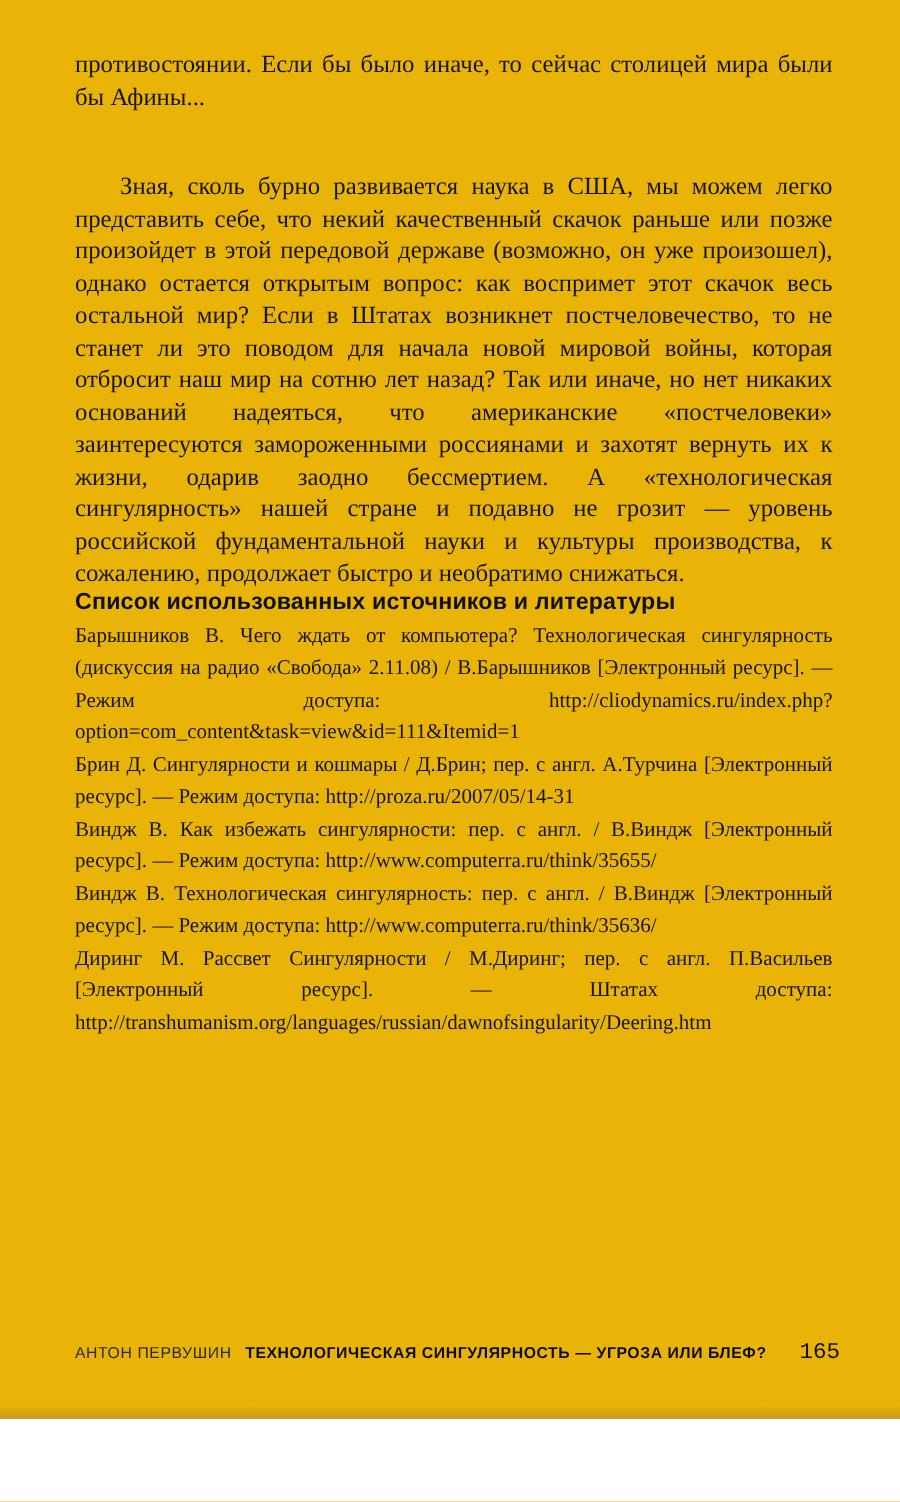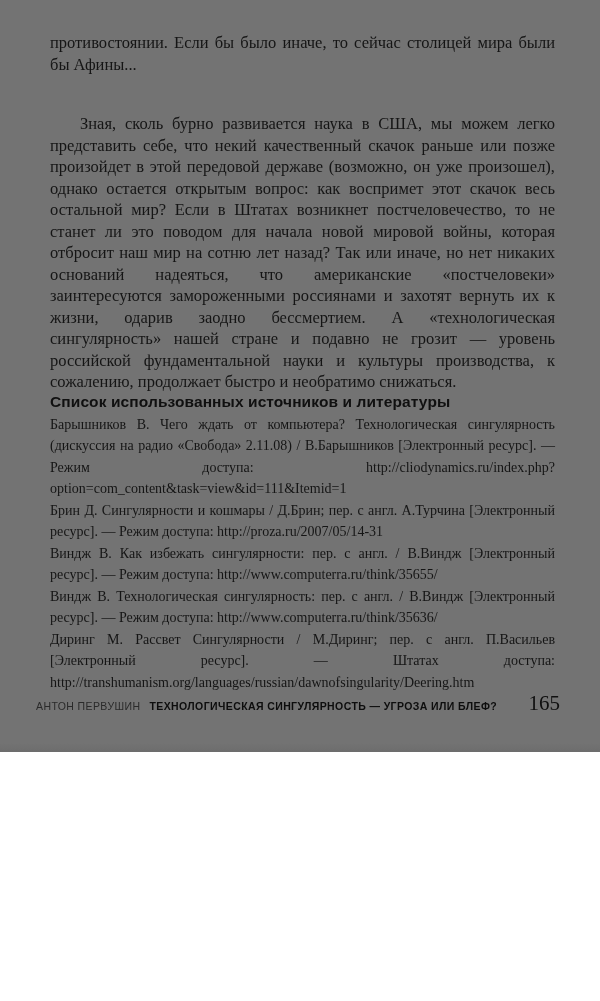--- a/index.html
+++ b/index.html
@@ -3,23 +3,23 @@
 <meta charset="utf-8">
 <style>
   * { margin: 0; padding: 0; box-sizing: border-box; }
   html, body {
     background: #ffffff;
     font-family: "Liberation Serif", serif;
   }
   .page {
     position: relative;
     width: 600px;
-    height: 752px;
+    height: 946px;
     margin: 0 auto;
-    background: #737373;
+    background: #eab308;
     color: #161616;
     overflow: hidden;
   }
   .page::after {
     content: "";
     position: absolute;
     left: 0; right: 0; bottom: 0;
     height: 9px;
     background: linear-gradient(to bottom, rgba(0,0,0,0), rgba(90,90,90,0.25));
   }
@@ -47,21 +47,21 @@
   .entry {
     font-size: 14px;
     line-height: 21.5px;
     text-align: justify;
     overflow-wrap: break-word;
     word-break: break-word;
     color: #151515;
   }
   .footer {
     position: absolute;
-    left: 36px;
+    left: 50px;
     right: 40px;
     bottom: 36px;
     display: flex;
     align-items: baseline;
     justify-content: space-between;
     white-space: nowrap;
   }
   .footer-left {
     overflow: hidden;
   }
@@ -74,22 +74,22 @@
   }
   .footer-title {
     font-family: "Liberation Sans", sans-serif;
     font-size: 10.5px;
     font-weight: bold;
     letter-spacing: 0.4px;
     color: #0d0d0d;
     margin-left: 5px;
   }
   .footer-page-number {
-    font-family: Liberation Serif, serif;
-    font-size: 21px;
+    font-family: Liberation Mono, monospace;
+    font-size: 15px;
     color: #101010;
     margin-left: 12px;
   }
 </style>
 </head>
 <body>
 
 <div class="page">
   <div class="content">
 

